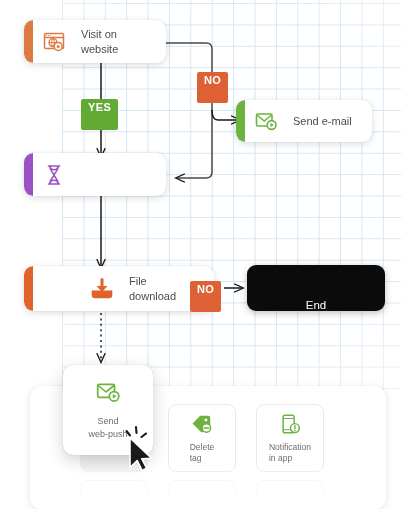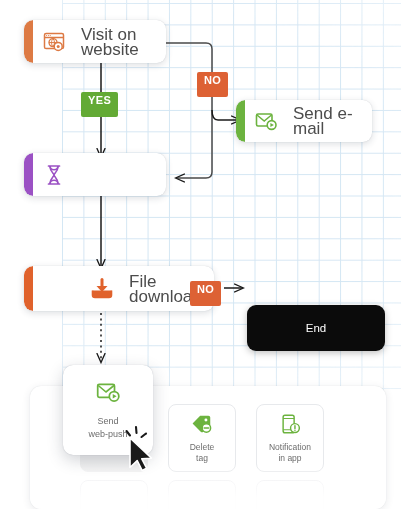--- a/index.html
+++ b/index.html
@@ -64,52 +64,51 @@
     margin-left: 17px;
     width: 26px;
     height: 26px;
     flex: 0 0 26px;
     display: flex;
     align-items: center;
     justify-content: center;
   }
   .node .nlabel {
     margin-left: 14px;
-    font-size: 17px;
+    font-size: 11px;
     line-height: 15px;
     color: #4c4c4c;
     white-space: pre-line;
   }
 
   
   .badge {
     position: absolute;
     font-size: 11px;
     font-weight: bold;
     color: #ffffff;
     letter-spacing: .4px;
-    padding: 2px 7px 10px 7px;
+    padding: 2px 7px 16px 7px;
     border-radius: 2px;
     line-height: 13px;
   }
   .badge.yes { background: #63aa35; }
   .badge.no  { background: #dd6134; }
 
   
   .endnode {
     position: absolute;
     background: #0b0b0b;
     border-radius: 9px;
     display: flex;
-    align-items: center;
+    align-items: flex-end;
     justify-content: center;
     color: #ffffff;
     font-size: 11.5px;
     box-shadow: 0 2px 7px rgba(0,0,0,.25);
-    margin-top: 40px;
   }
 
   
   .palette {
     position: absolute;
     left: 30px;
     top: 386px;
     width: 356px;
     height: 123px;
     background: #ffffff;
@@ -142,21 +141,20 @@
   }
   .ptile .picon {
     width: 22px; height: 22px;
     display: flex; align-items: center; justify-content: center;
     margin-bottom: 7px;
   }
   .ptile .plabel {
     font-size: 8.5px;
     line-height: 11px;
     color: #6d6d6d;
-    text-align: center;
     white-space: pre-line;
   }
   .ptile.ghost {
     border: 1px solid #ededf0;
     background: #ffffff;
   }
 
   
   .drag-card {
     position: absolute;
@@ -233,21 +231,21 @@
         <circle cx="11" cy="12.6" r="4" fill="none" stroke="#dd7a44" stroke-width="1.4"></circle>
         <path d="M7 12.6 H15 M11 8.6 c2 2.2 2 6 0 8 c-2 -2 -2 -5.8 0 -8" fill="none" stroke="#dd7a44" stroke-width="1"></path>
         <circle cx="16.2" cy="16.4" r="4" fill="#ffffff" stroke="#dd7a44" stroke-width="1.5"></circle>
         <circle cx="16.2" cy="16.4" r="1.5" fill="#dd7a44"></circle>
       </svg>
     </div>
     <div class="nlabel">Visit on
 website</div>
   </div>
 
-  <div class="badge yes" style="left:81px; top:92px;">YES</div>
+  <div class="badge yes" style="left:81px; top:99px;">YES</div>
 
   <div class="badge no" style="left:197px; top:72px;">NO</div>
 
   <div class="node" style="left:236px; top:100px; width:136px; height:42px;">
     <div class="accent" style="background:#6cb33f"></div>
     <div class="nicon">
       <svg width="24" height="24" viewBox="0 0 24 24">
         <rect x="2.5" y="5" width="15.5" height="12" rx="1.5" fill="none" stroke="#6cb33f" stroke-width="1.6"></rect>
         <path d="M3 6 L10.2 12 L17.5 6" fill="none" stroke="#6cb33f" stroke-width="1.5"></path>
         <circle cx="17.6" cy="16" r="4.4" fill="#ffffff" stroke="#6cb33f" stroke-width="1.6"></circle>

